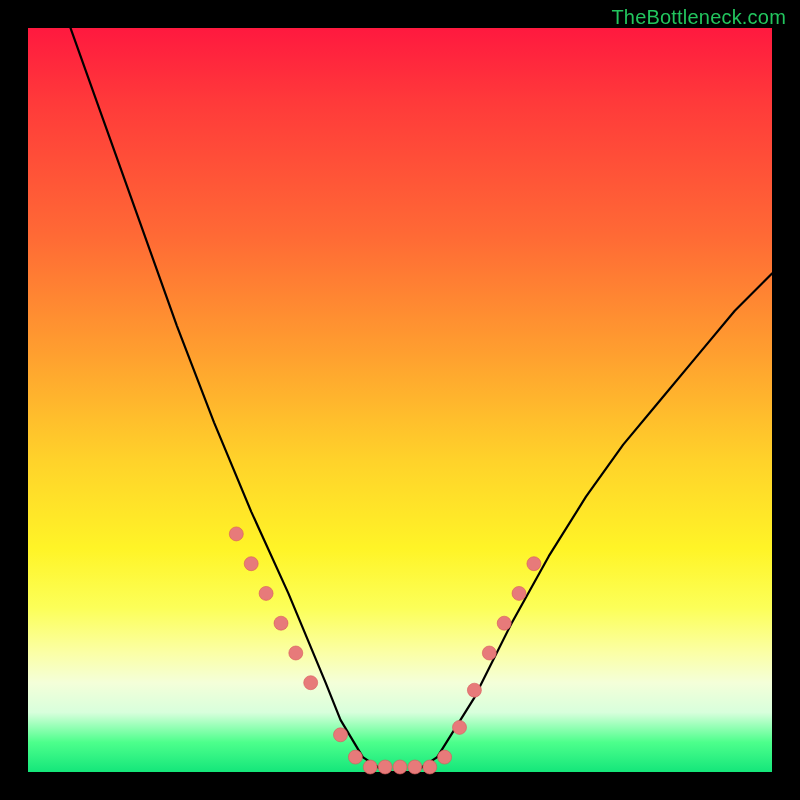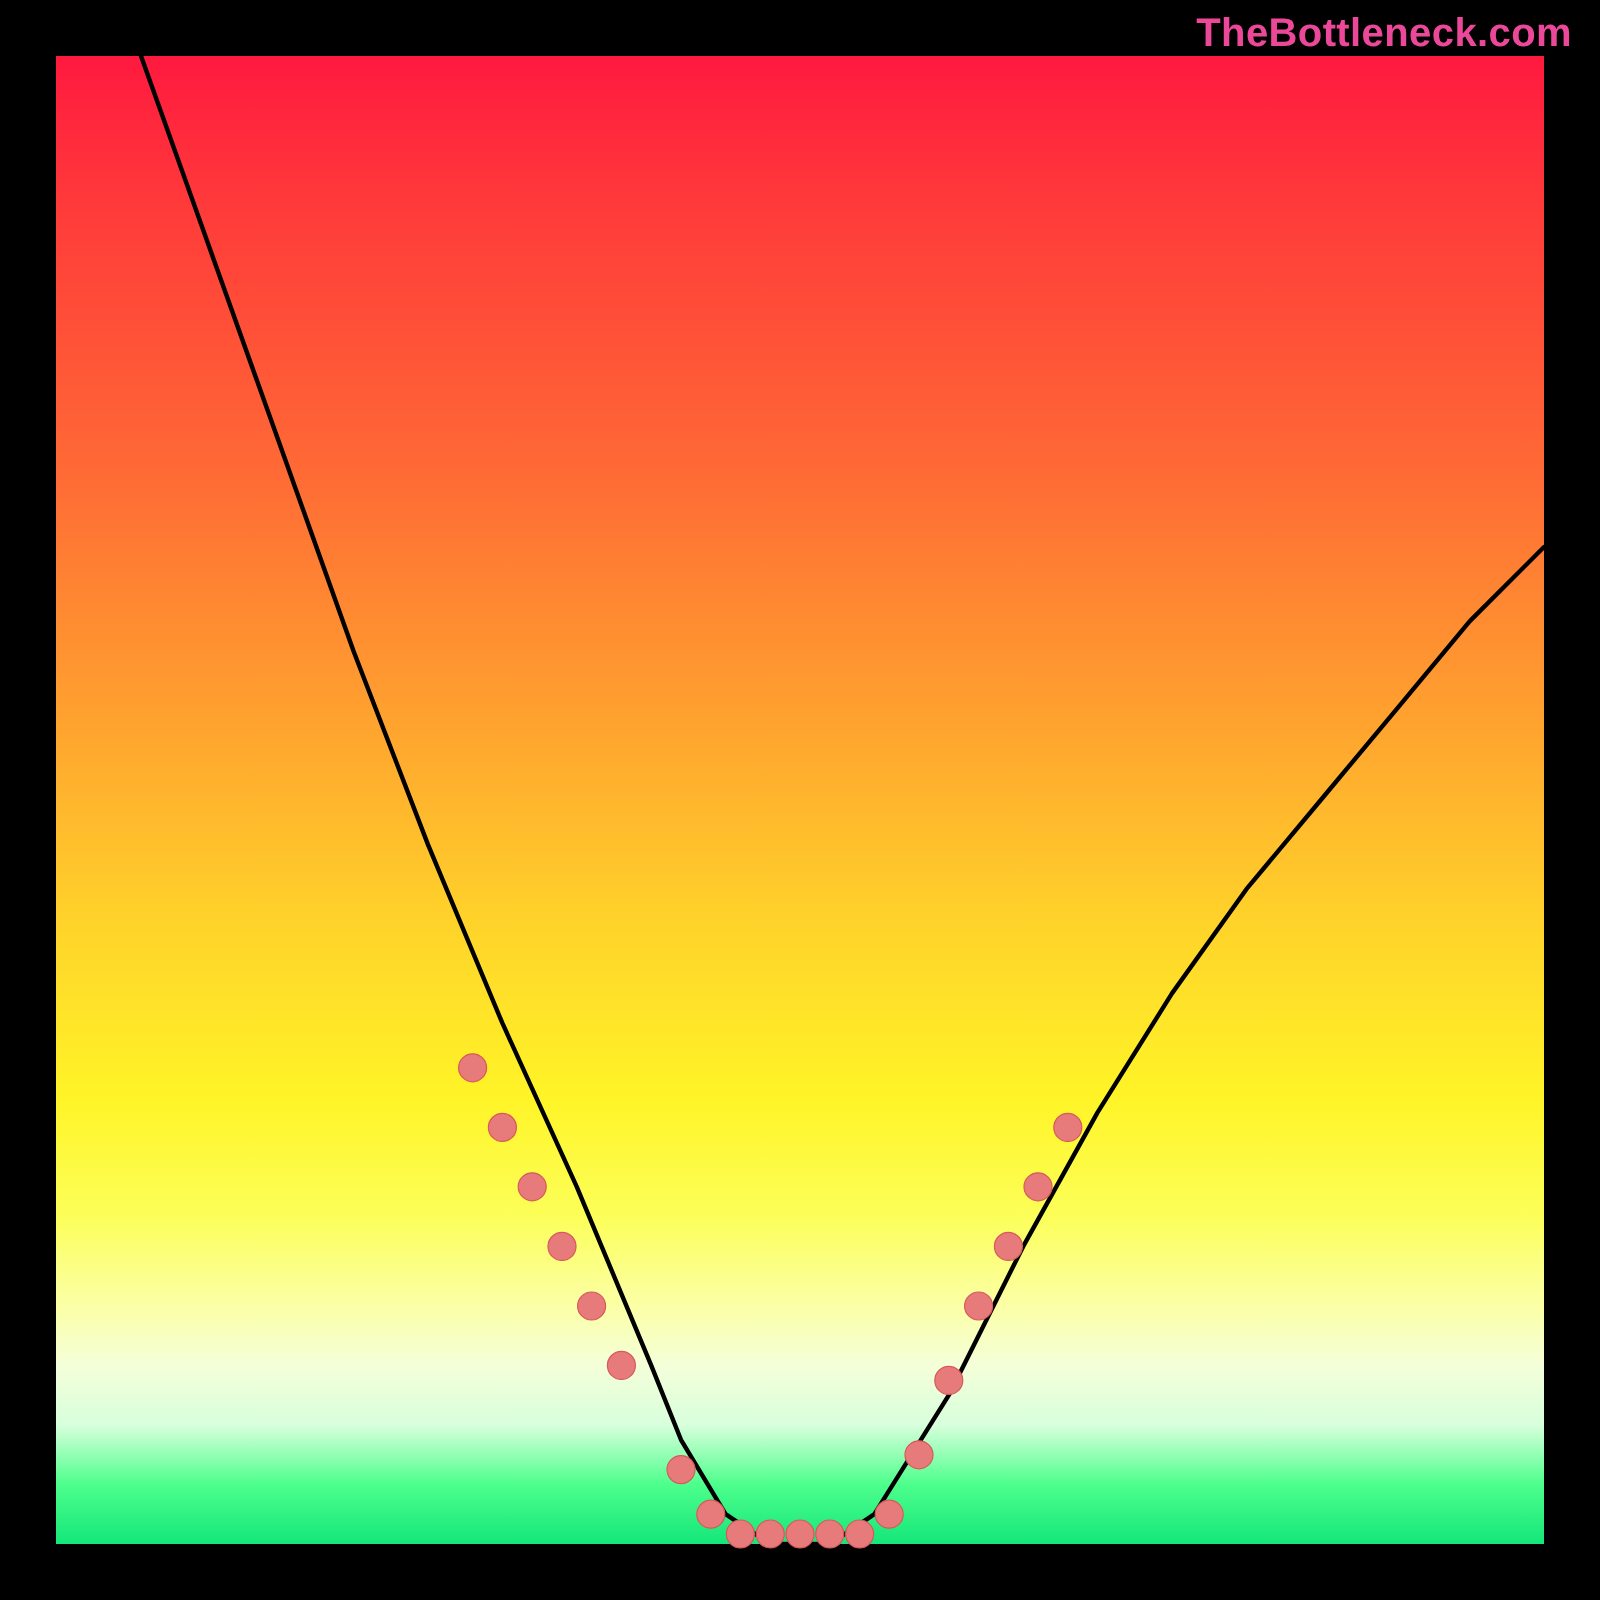--- a/index.html
+++ b/index.html
@@ -36,23 +36,23 @@
       #f4ffd9 88%,
       #d8ffdc 92%,
       #4dff8c 96%,
       #14e67a 100%
     );
   }
   .watermark {
     position: absolute;
     top: 6px;
     right: 14px;
-    color: #ec4899;
+    color: #22c55e;
     font-size: 20px;
-    font-weight: 700;
+    font-weight: 400;
     letter-spacing: 0.2px;
     user-select: none;
     margin-left: 47px;
   }
   svg.curve {
     position: absolute;
     left: 0;
     top: 0;
     width: 744px;
     height: 744px;

